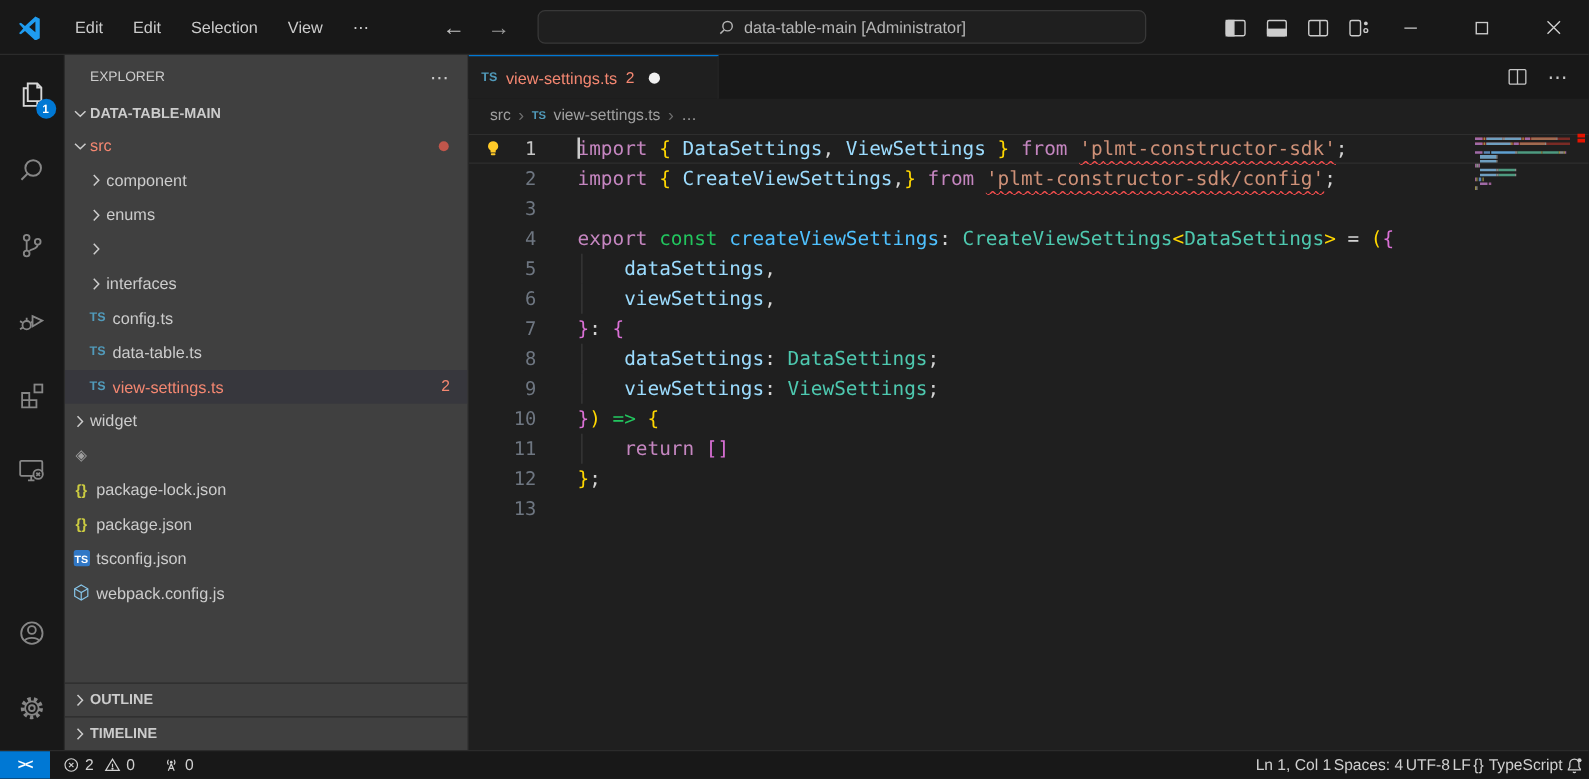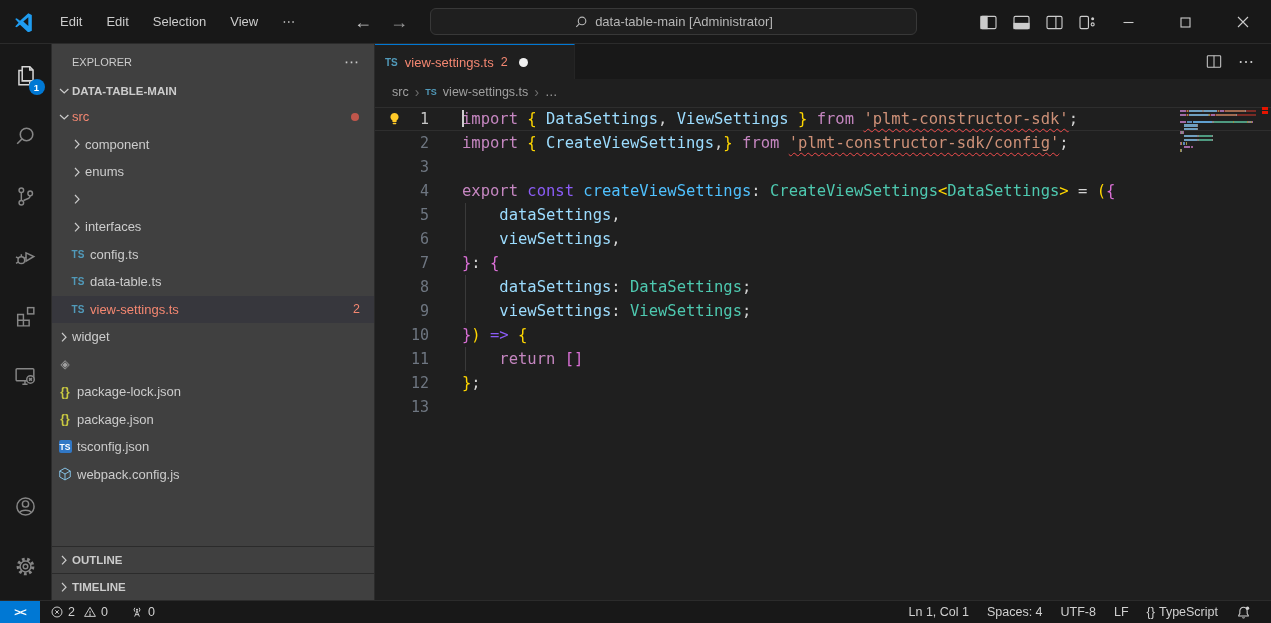--- a/index.html
+++ b/index.html
@@ -62,39 +62,39 @@
   .tab-actions { margin-left:auto; display:flex; align-items:center; gap:16px; padding-right:16px; color:#c5c5c5; }
   .breadcrumbs { height:26px; flex:0 0 26px; display:flex; align-items:center; gap:6px; padding-left:17px; font-size:12.5px; color:#a0a0a0; }
   .crumb-sep { color:#6e6e6e; font-size:14px; }
 
   .code { flex:1; position:relative; font-family:"DejaVu Sans Mono",monospace; font-size:15.5px; padding-top:2px; }
   .code-line { height:24px; line-height:24px; position:relative; padding-left:87px; white-space:pre; }
   .code-line.current { box-shadow: inset 0 1px 0 rgba(255,255,255,0.07), inset 0 -1px 0 rgba(255,255,255,0.07); }
   .ln { position:absolute; left:0; top:0; width:54px; text-align:right; color:#6e7681; font-size:15px; font-family:"DejaVu Sans Mono",monospace; }
   .current .ln { color:#c6c6c6; }
   .tk { white-space:pre; }
-  .kw{color:#C586C0} .cb{color:#8b5cf6} .v{color:#9CDCFE} .cv{color:#4FC1FF}
+  .kw{color:#C586C0} .cb{color:#22c55e} .v{color:#9CDCFE} .cv{color:#4FC1FF}
   .ty{color:#4EC9B0} .fg{color:#D4D4D4} .b1{color:#FFD700} .b2{color:#DA70D6}
   .strerr{color:#CE9178; text-decoration:underline wavy #f14c4c 1px; text-underline-offset:4px;}
   .bulb { position:absolute; left:12px; top:4px; }
   .guide-line { position:absolute; left:90px; top:0; height:24px; border-left:1px solid #3a3a3a; }
   .cursor { position:absolute; left:87px; top:3px; width:1.5px; height:17px; background:#cccccc; }
   .minimap { position:absolute; top:5px; right:15px; width:76px; }
   .mm-line { height:2.4px; margin-bottom:1.2px; display:flex; }
   .mm-line.mm-err { background:#7a2b25; min-width:74px; }
   .mm-seg { height:2.4px; }
   .ruler { position:absolute; top:2px; right:3px; width:7px; height:100%; }
   .ruler-mark { position:absolute; right:0; width:6px; height:3px; background:#e51400; }
 
   
   .statusbar { height:23px; flex:0 0 23px; background:#181818; border-top:1px solid #2b2b2b; display:flex; align-items:center; font-size:12.5px; color:#d0d0d0; }
   .remote { width:40px; height:100%; background:#0078d4; color:#ffffff; display:flex; align-items:center; justify-content:center; font-size:11.5px; font-weight:600; letter-spacing:-1px; }
   .sb-item { display:flex; align-items:center; gap:4px; margin-left:10px; cursor:pointer; }
   .sb-item svg { flex:0 0 auto; }
-  .sb-right { margin-left:auto; display:flex; align-items:center; gap:18px; padding-right:20px; }
+  .sb-right { margin-left:auto; display:flex; align-items:center; gap:2px; padding-right:4px; }
   .sb-right .sb-item { margin-left:0; }
 </style>
 </head>
 <body>
 
 <div class="window">
 
   <header class="titlebar">
     <span class="logo">
       <svg width="21" height="21" viewBox="0 0 24 24">

